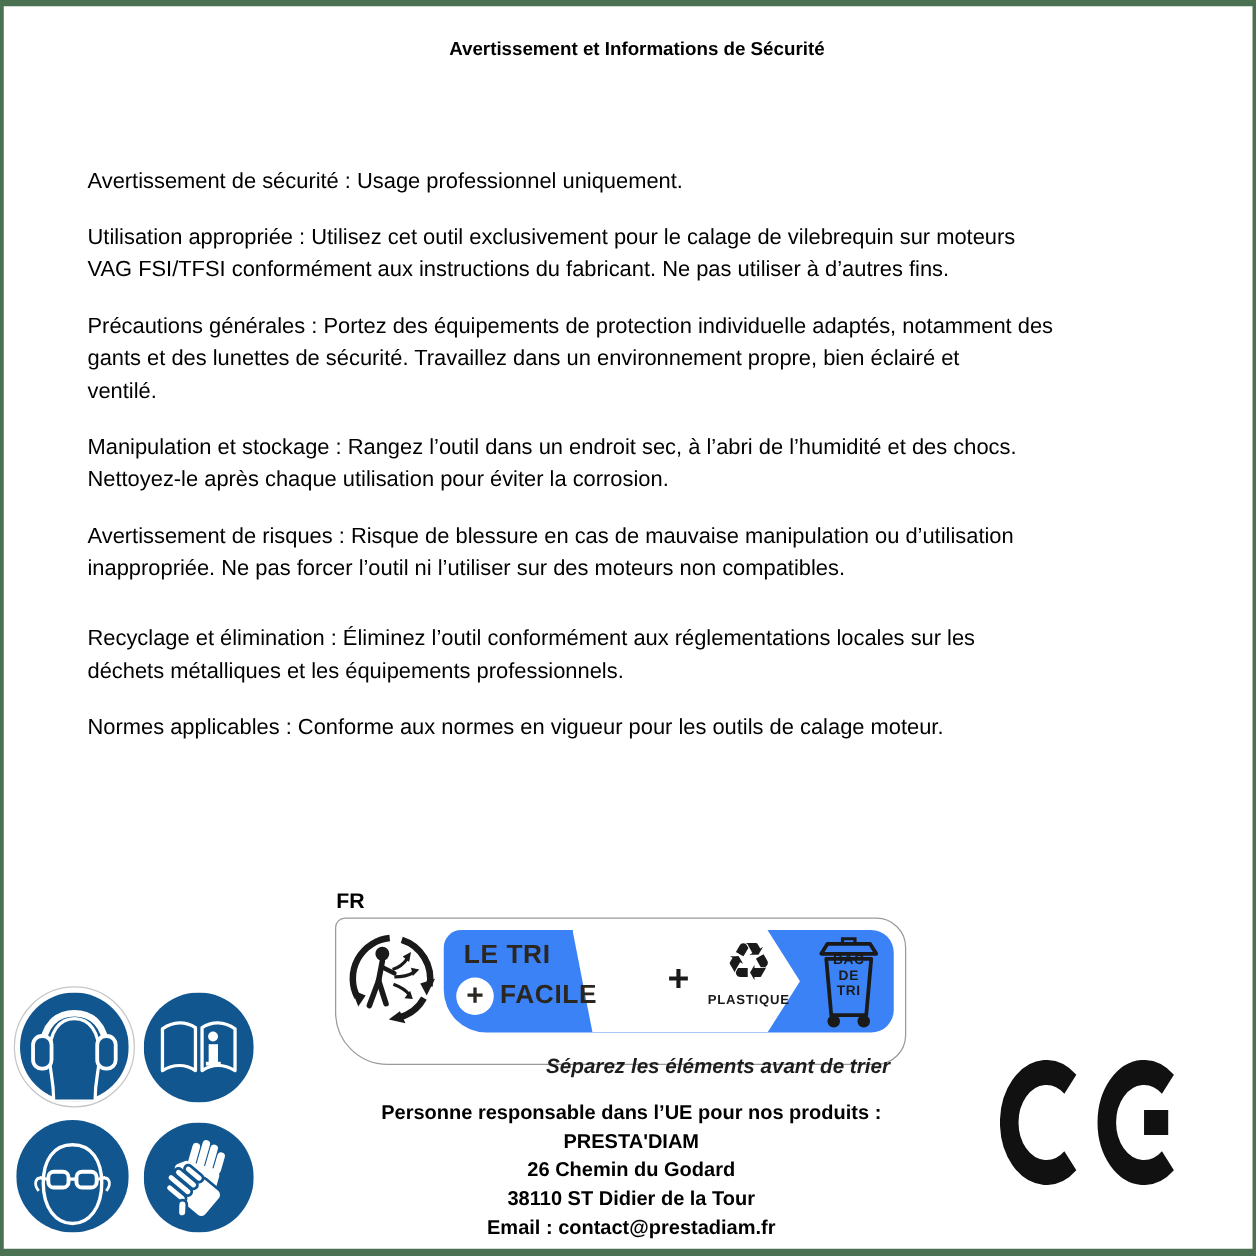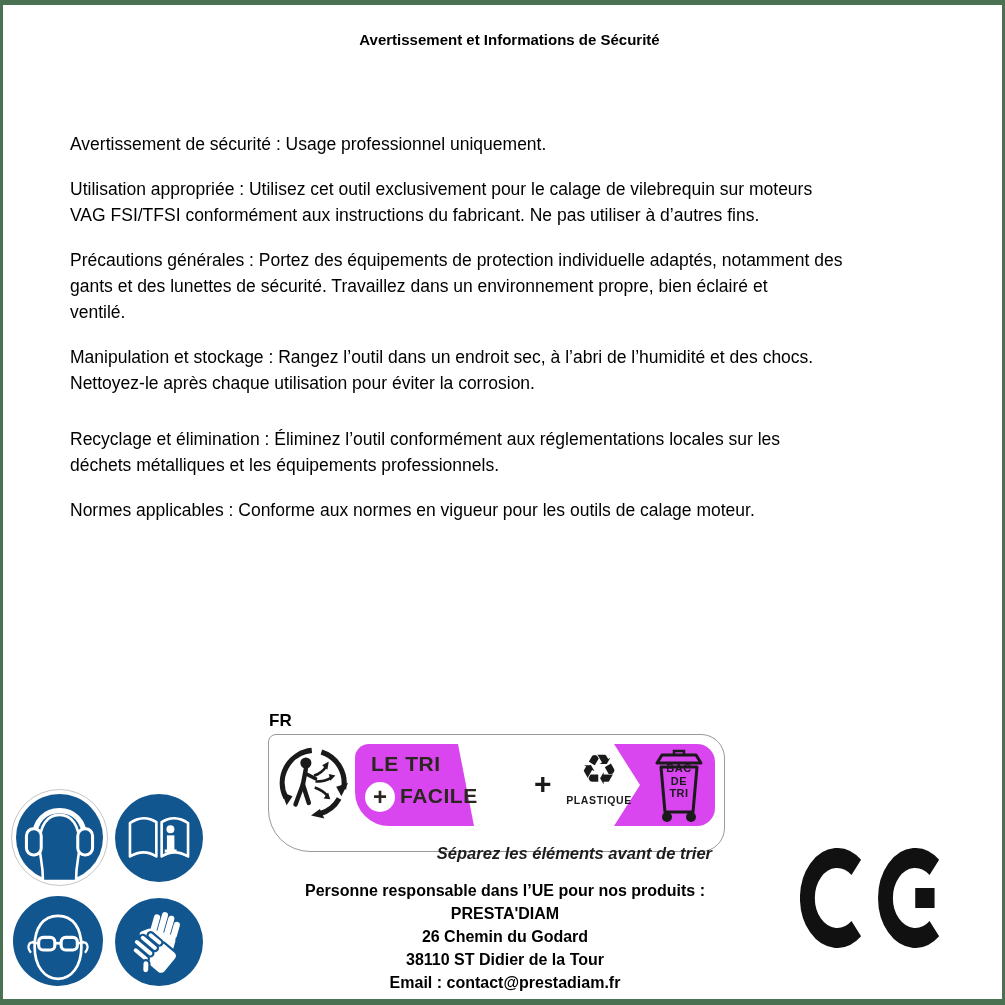--- a/index.html
+++ b/index.html
@@ -108,20 +108,22 @@
 
   <div class="body-text">
     <p class="para">Avertissement de sécurité : Usage professionnel uniquement.</p>
     <p class="para">Utilisation appropriée : Utilisez cet outil exclusivement pour le calage de vilebrequin sur moteurs
 VAG FSI/TFSI conformément aux instructions du fabricant. Ne pas utiliser à d’autres fins.</p>
     <p class="para">Précautions générales : Portez des équipements de protection individuelle adaptés, notamment des
 gants et des lunettes de sécurité. Travaillez dans un environnement propre, bien éclairé et
 ventilé.</p>
     <p class="para">Manipulation et stockage : Rangez l’outil dans un endroit sec, à l’abri de l’humidité et des chocs.
 Nettoyez-le après chaque utilisation pour éviter la corrosion.</p>
+    <p class="para">Avertissement de risques : Risque de blessure en cas de mauvaise manipulation ou d’utilisation
+inappropriée. Ne pas forcer l’outil ni l’utiliser sur des moteurs non compatibles.</p>
     <p class="para para-last">Recyclage et élimination : Éliminez l’outil conformément aux réglementations locales sur les
 déchets métalliques et les équipements professionnels.</p>
     <p class="para">Normes applicables : Conforme aux normes en vigueur pour les outils de calage moteur.</p>
   </div>
 
   <div class="icons">
 
     <div class="icon ring" style="left:0; top:0; width:97px; height:97px;">
       <svg width="87" height="87" viewBox="0 0 100 100">
         <circle cx="50" cy="50" r="50" fill="#12568F"></circle>
@@ -198,21 +200,21 @@
           <path d="M38,37 L52,44" fill="none" stroke-width="5" stroke-linecap="round"></path>
           <path d="M50,40 C58,38 63,33 67,27" fill="none" stroke-width="3.5"></path>
           <polygon points="70,21 61,26 68,32" stroke="none"></polygon>
           <path d="M52,48 C61,48 68,46 73,43" fill="none" stroke-width="3.5"></path>
           <polygon points="79,40 70,38 72,47" stroke="none"></polygon>
           <path d="M51,56 C59,59 64,62 68,67" fill="none" stroke-width="3.5"></path>
           <polygon points="72,72 63,71 69,63" stroke="none"></polygon>
         </g>
       </svg>
 
-      <div class="band" style="background:#d946ef;">
+      <div class="band" style="background:#3b82f6;">
         <div class="chevron"></div>
 
         <div class="letri">LE TRI</div>
         <div class="plusc">+</div>
         <div class="facile">FACILE</div>
 
 
         <div class="mid-plus">+</div>
 
         <div class="mat-group mat-plastique">

